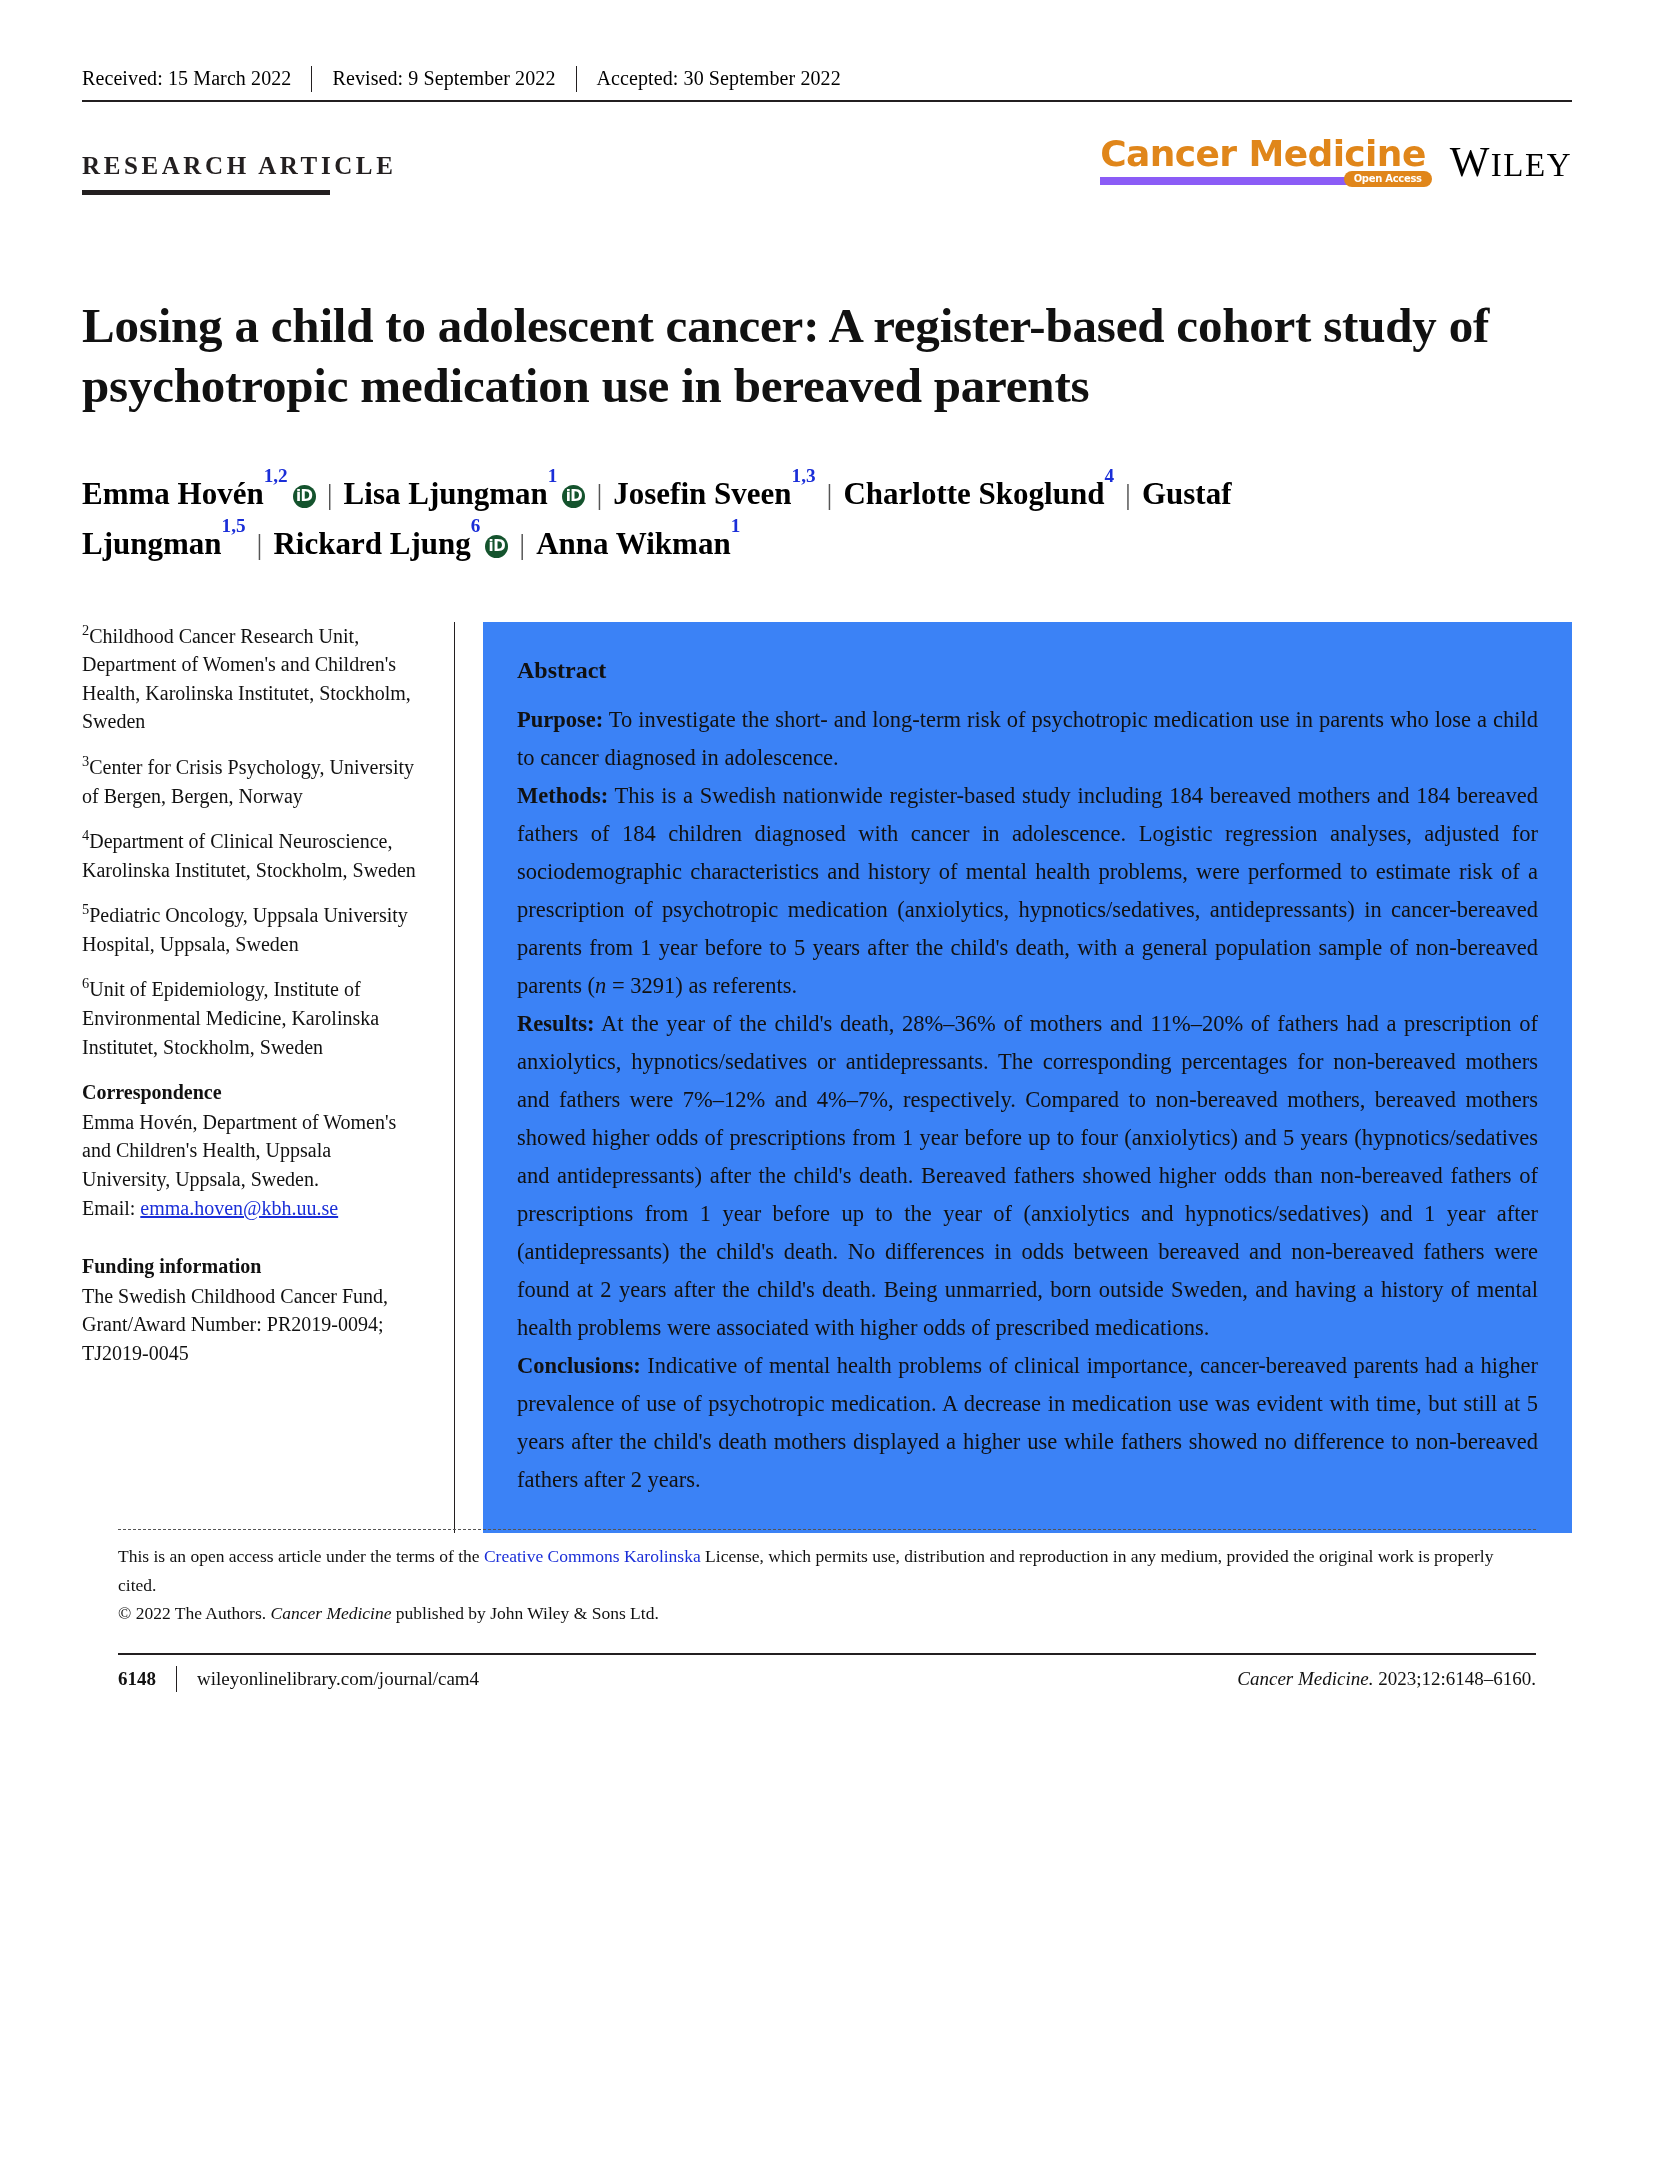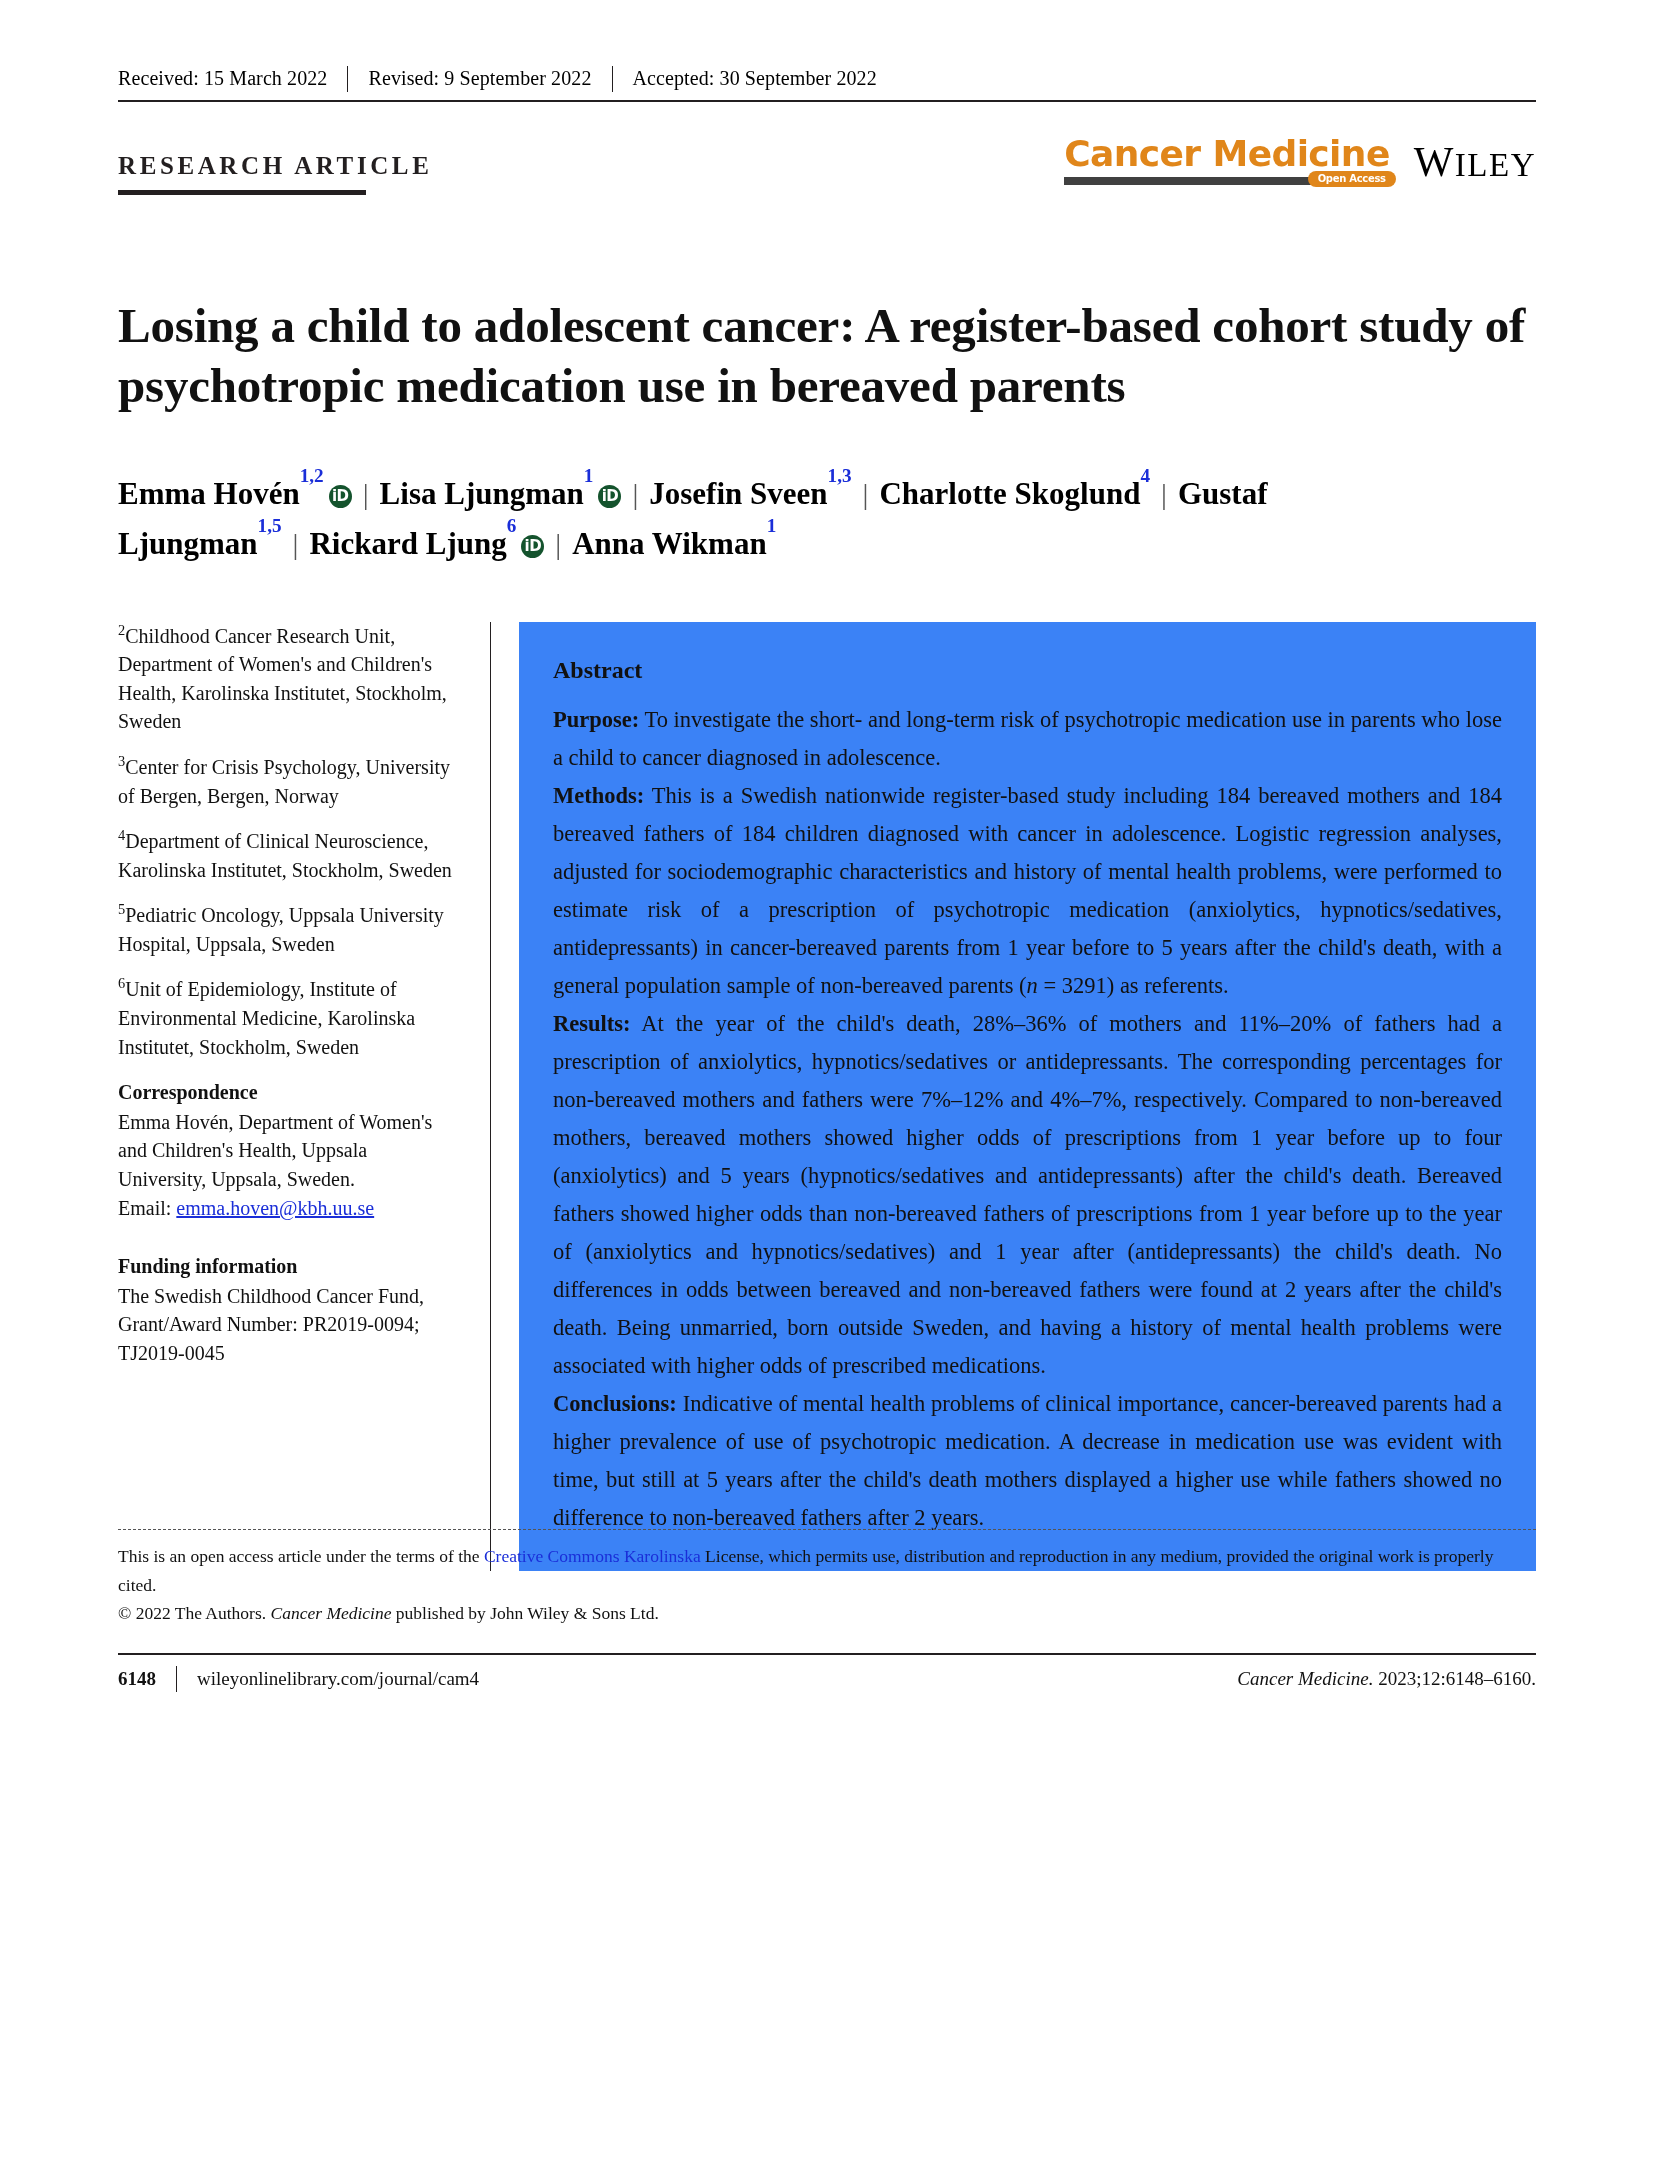--- a/index.html
+++ b/index.html
@@ -10,21 +10,21 @@
     background: #ffffff;
     font-family: "Liberation Serif", "DejaVu Serif", serif;
     color: #000000;
     overflow: hidden;
   }
 
   .page {
     position: relative;
     width: 1654px;
     height: 1728px;
-    padding: 0 118px;
+    padding: 0 82px;
   }
 
   
   .history {
     display: flex;
     align-items: stretch;
     padding-top: 66px;
     font-size: 20px;
     line-height: 1.2;
     letter-spacing: 0.1px;
@@ -80,21 +80,21 @@
     font-size: 36px;
     font-weight: 700;
     color: #E0861A;
     letter-spacing: -0.6px;
     line-height: 1;
   }
   .cm-bar {
     position: relative;
     margin-top: 5px;
     height: 8px;
-    background: #404040;
+    background: #8b5cf6;
     width: 100%;
   }
   .oa-pill {
     position: absolute;
     right: -6px;
     top: -6px;
     background: #E0861A;
     color: #ffffff;
     border-radius: 10px;
     font-family: "DejaVu Sans", "Liberation Sans", sans-serif;

